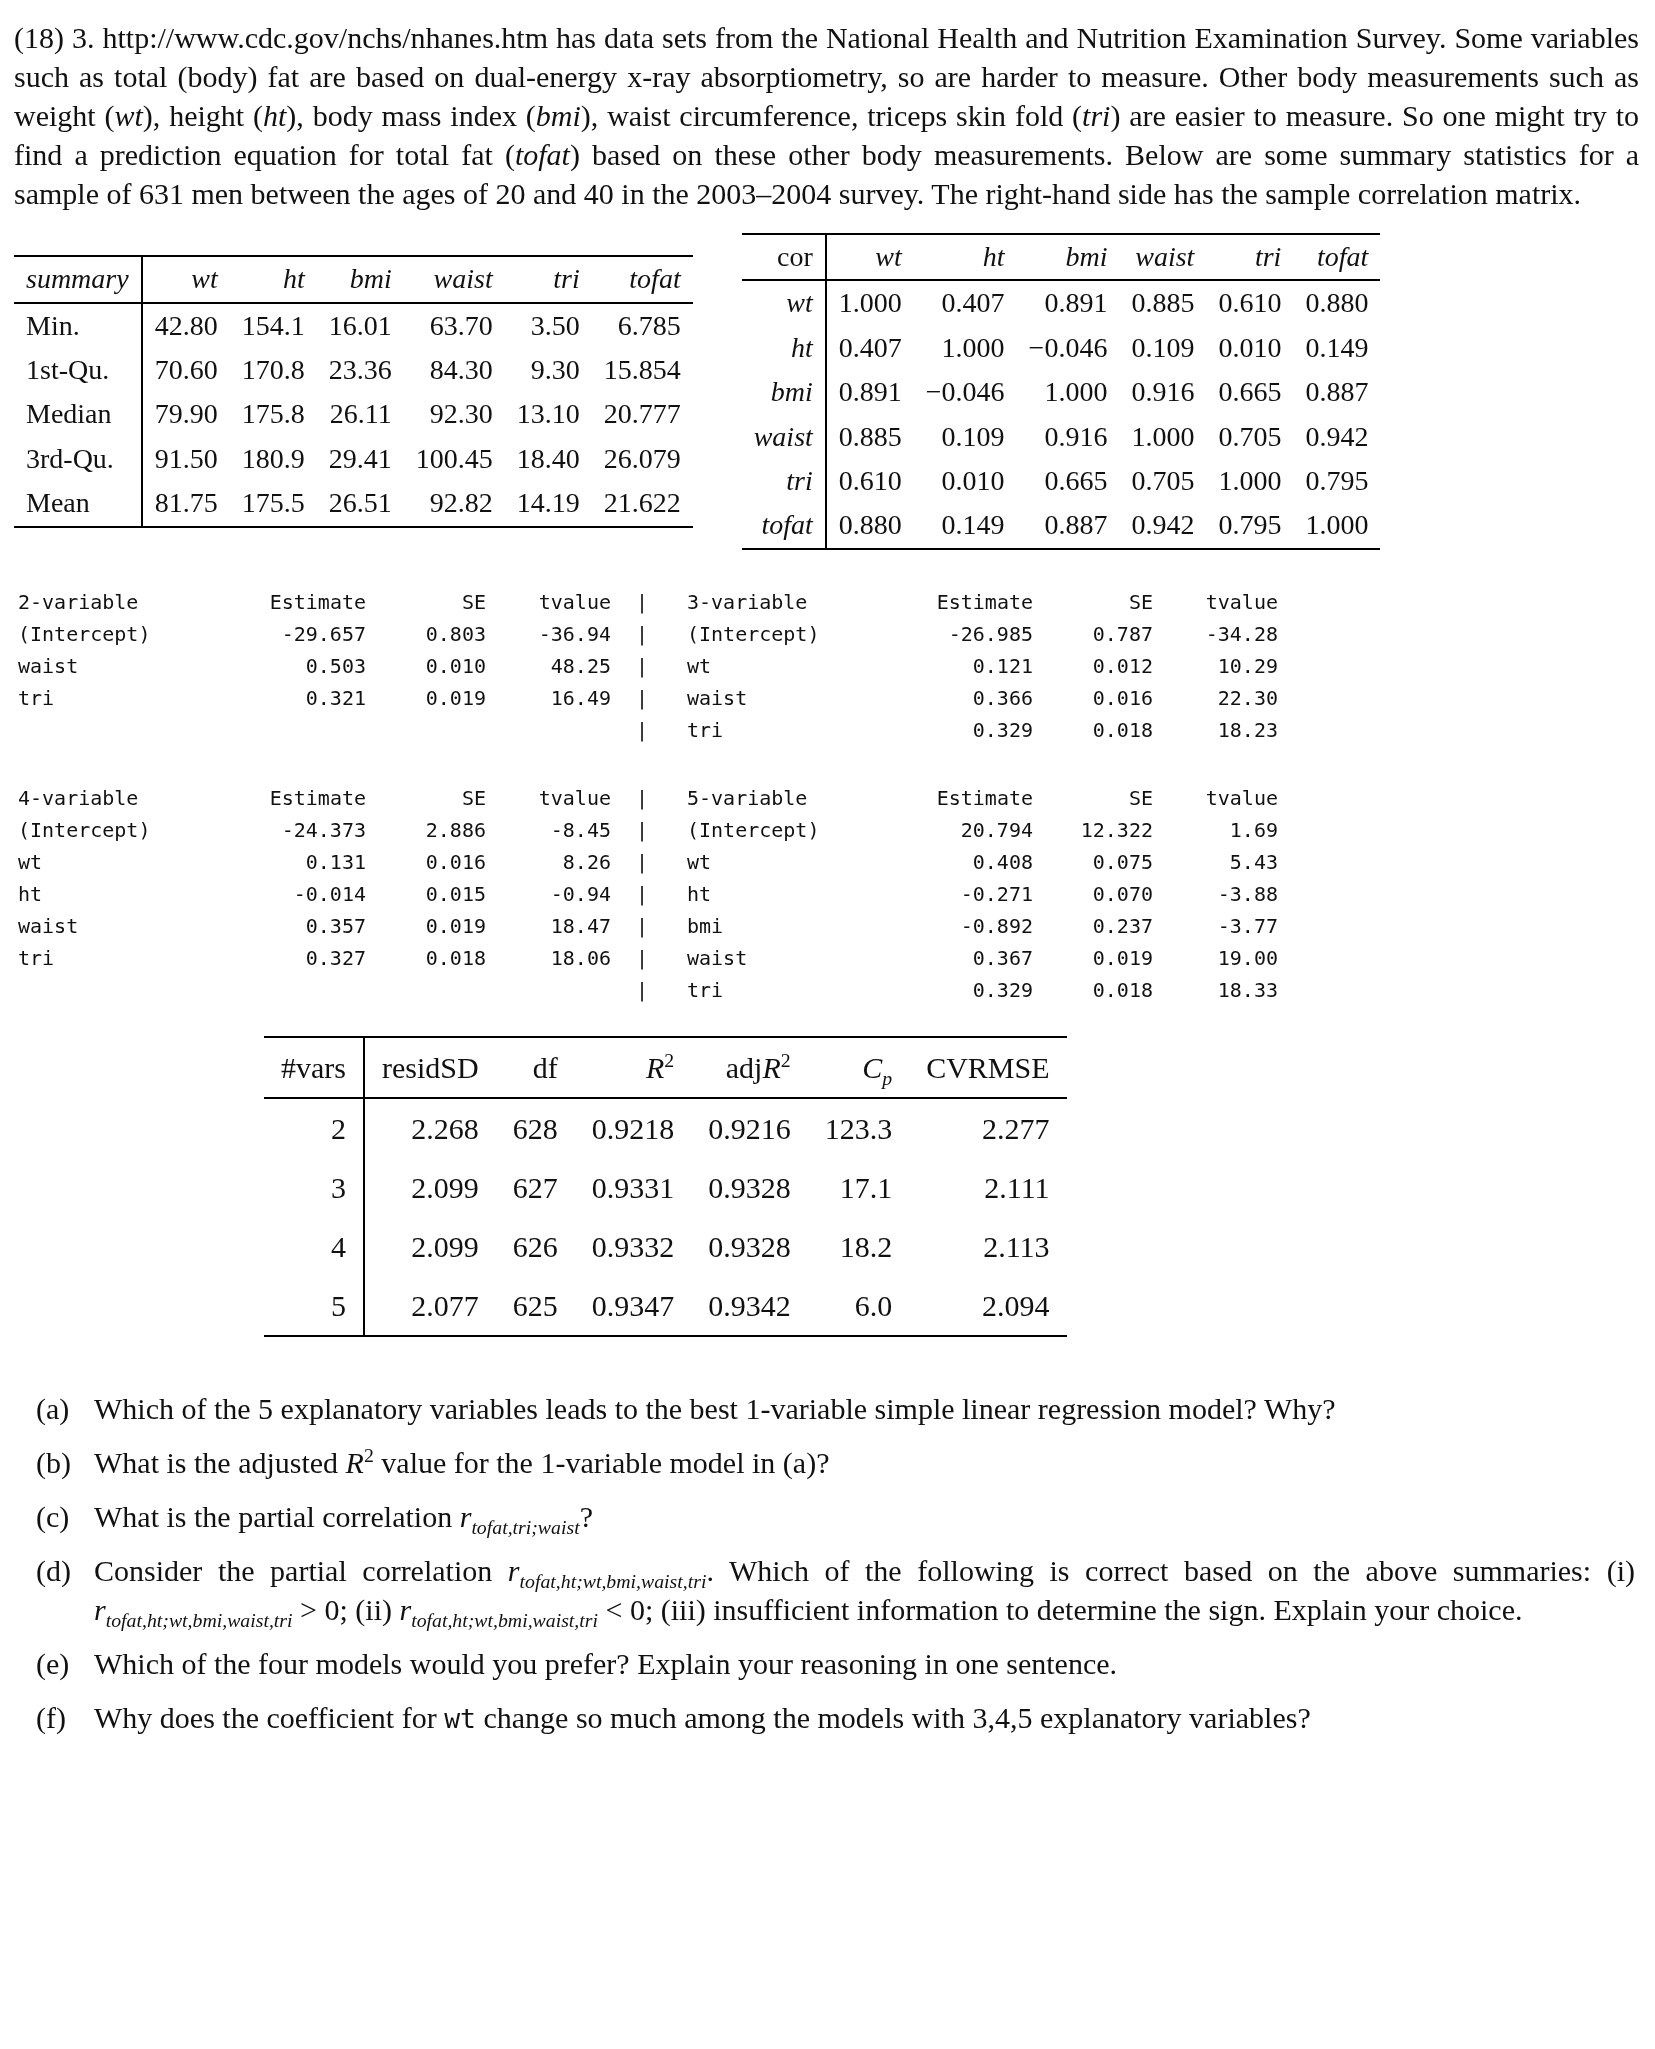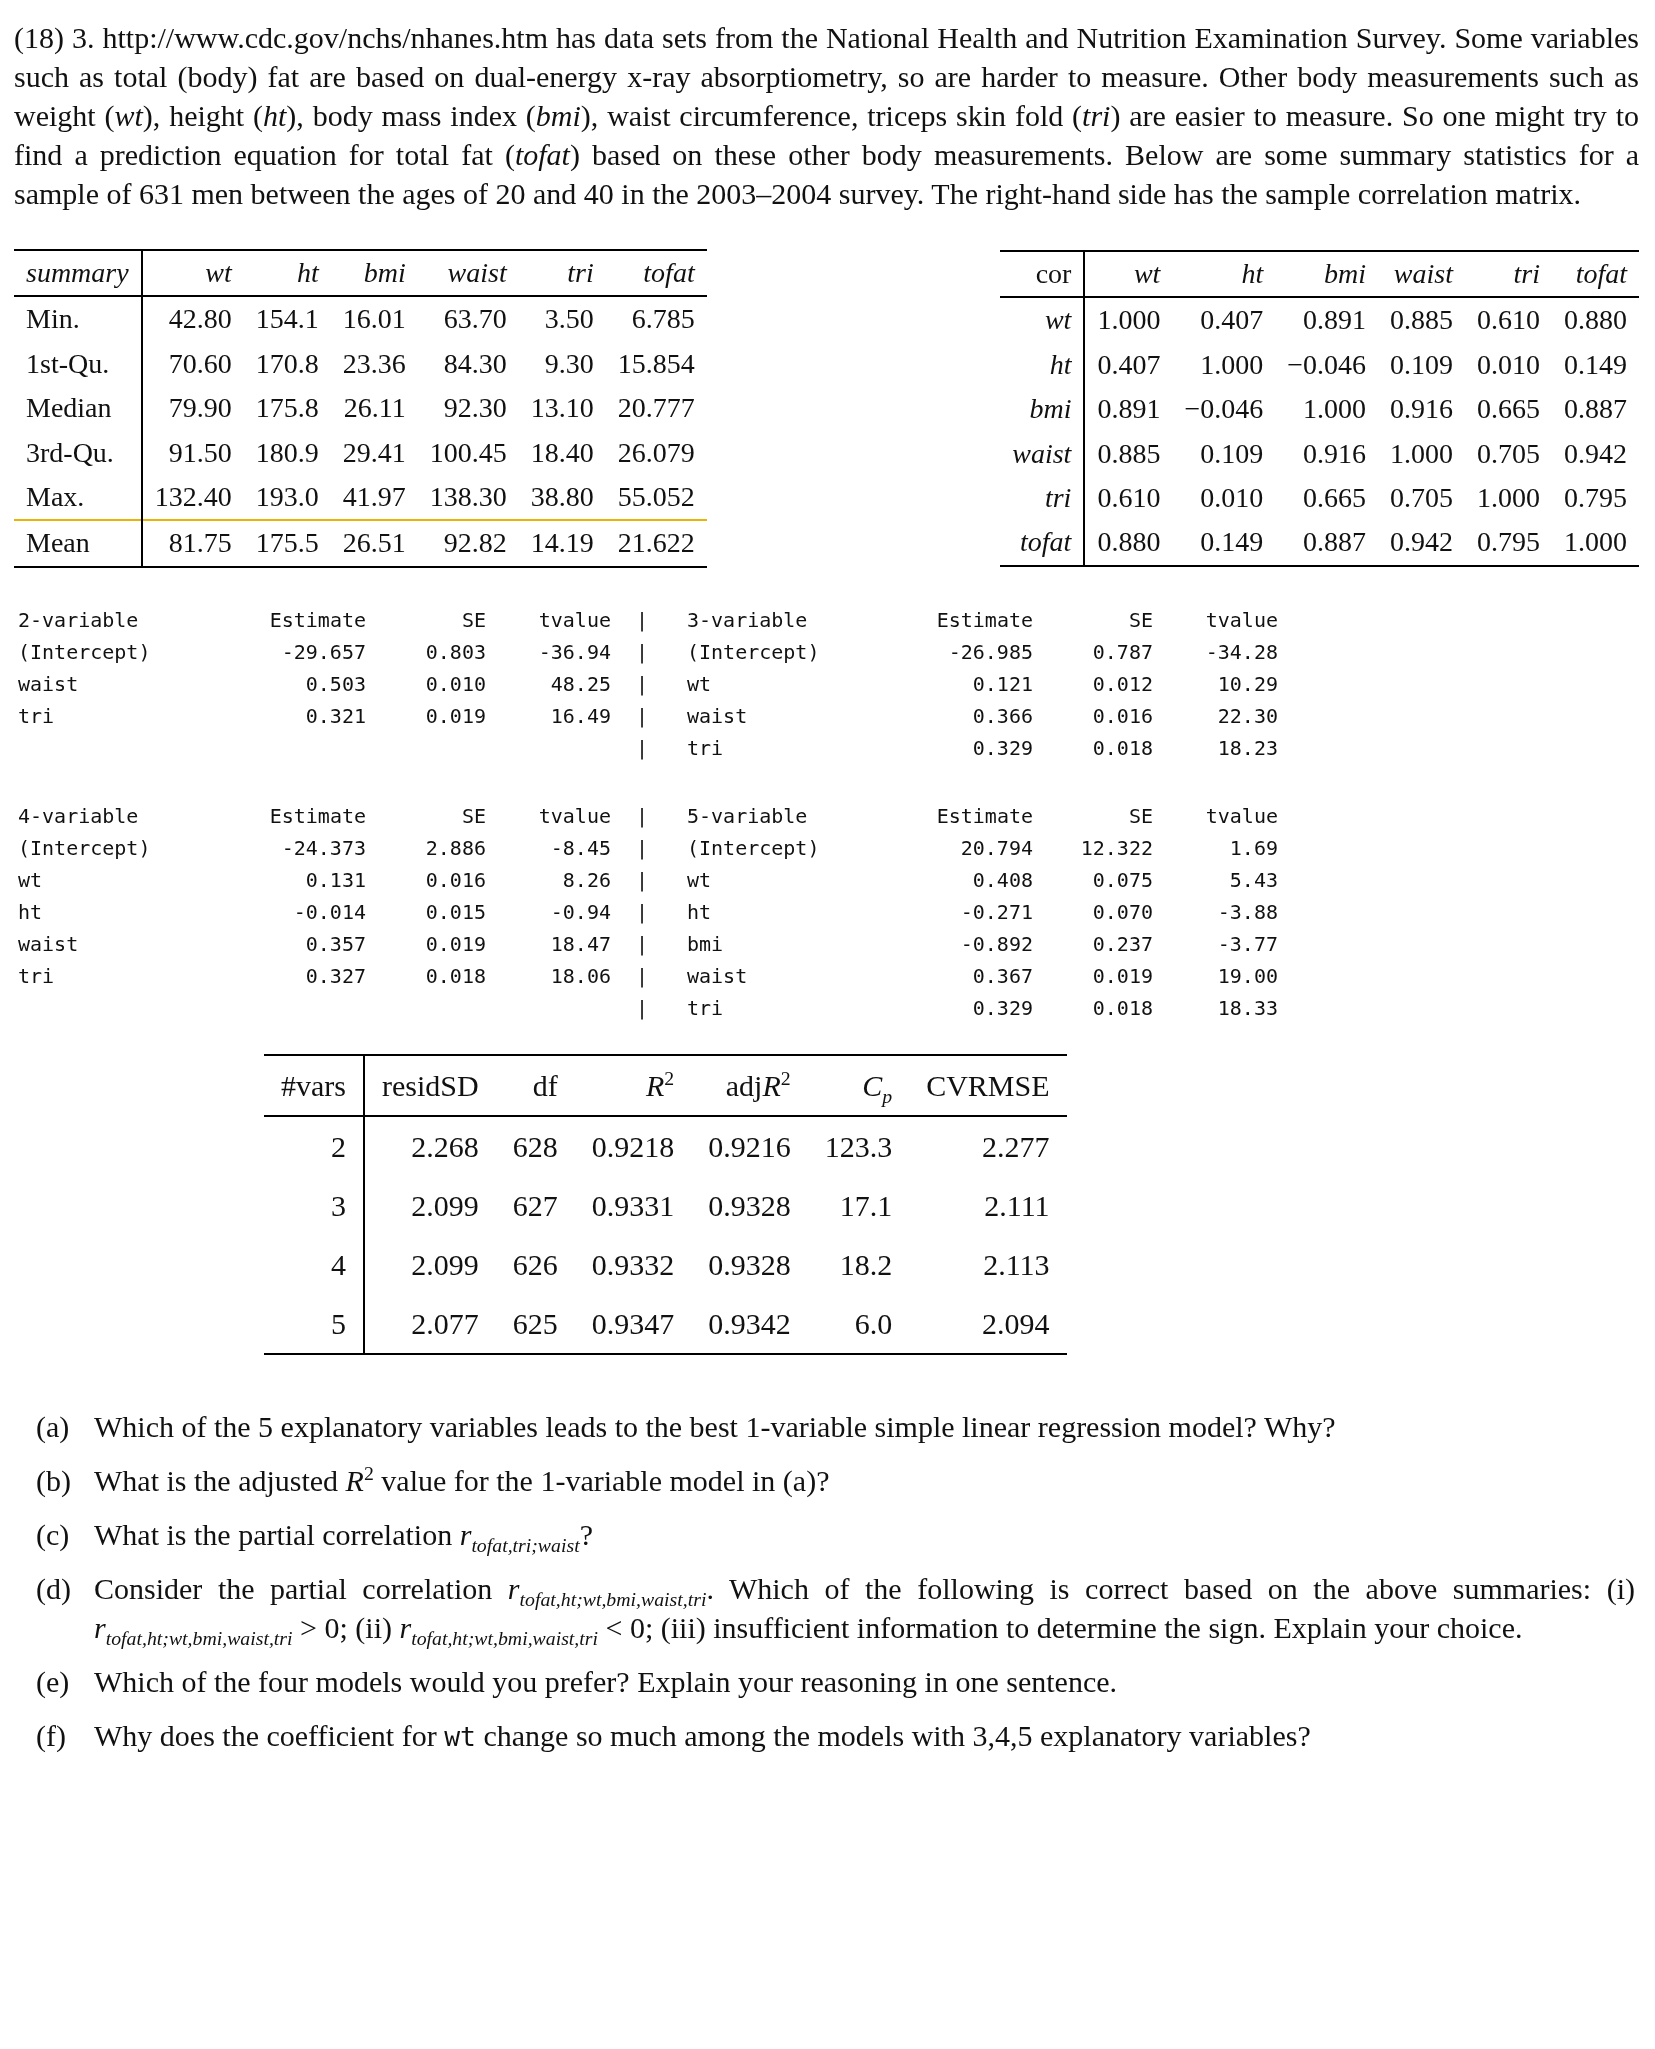--- a/index.html
+++ b/index.html
@@ -14,21 +14,21 @@
   .page { padding: 18px 16px 60px 14px; }
 
   .intro { margin: 0; text-align: justify; }
 
   .i { font-style: italic; }
   .sup { font-size: 66%; vertical-align: 0.55em; line-height: 0; }
   .sub { font-size: 66%; vertical-align: -0.35em; line-height: 0; }
   .mono { font-family: "DejaVu Sans Mono", "Liberation Mono", monospace; font-size: 0.88em; }
 
   
-  .tables-row { display: flex; align-items: center; gap: 20px; margin-top: 36px; justify-content: space-between; }
+  .tables-row { display: flex; align-items: center; gap: 49px; margin-top: 20px; }
   .stat-table { border-collapse: collapse; font-size: 28px; border-top: 2px solid #000; border-bottom: 2px solid #000; }
   .stat-table th, .stat-table td { font-weight: normal; text-align: right; padding: 4px 12px; white-space: nowrap; }
   .stat-table thead th { border-bottom: 2px solid #000; font-style: italic; }
   .stat-table th:first-child, .stat-table td:first-child { border-right: 2px solid #000; }
   .summary-table th:first-child, .summary-table td:first-child { text-align: left; }
   .summary-table tbody td:first-child { font-style: normal; }
   .summary-table tbody tr:nth-child(6) td { border-top: 2px solid #eab308; }
   .cor-table thead th:first-child { font-style: normal; }
   .cor-table tbody td:first-child { font-style: italic; }
 
@@ -114,29 +114,20 @@
           <tr>
             <td>3rd-Qu.</td>
             <td>91.50</td>
             <td>180.9</td>
             <td>29.41</td>
             <td>100.45</td>
             <td>18.40</td>
             <td>26.079</td>
           </tr>
           <tr>
-            <td>Max.</td>
-            <td>132.40</td>
-            <td>193.0</td>
-            <td>41.97</td>
-            <td>138.30</td>
-            <td>38.80</td>
-            <td>55.052</td>
-          </tr>
-          <tr>
             <td>Mean</td>
             <td>81.75</td>
             <td>175.5</td>
             <td>26.51</td>
             <td>92.82</td>
             <td>14.19</td>
             <td>21.622</td>
           </tr>
         </tbody>
       </table>

